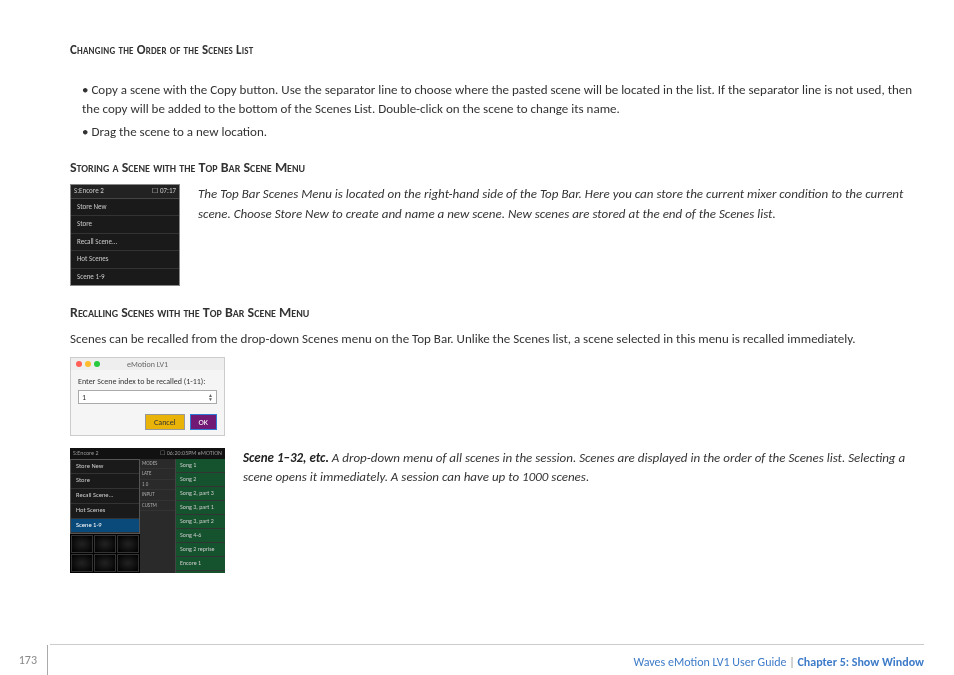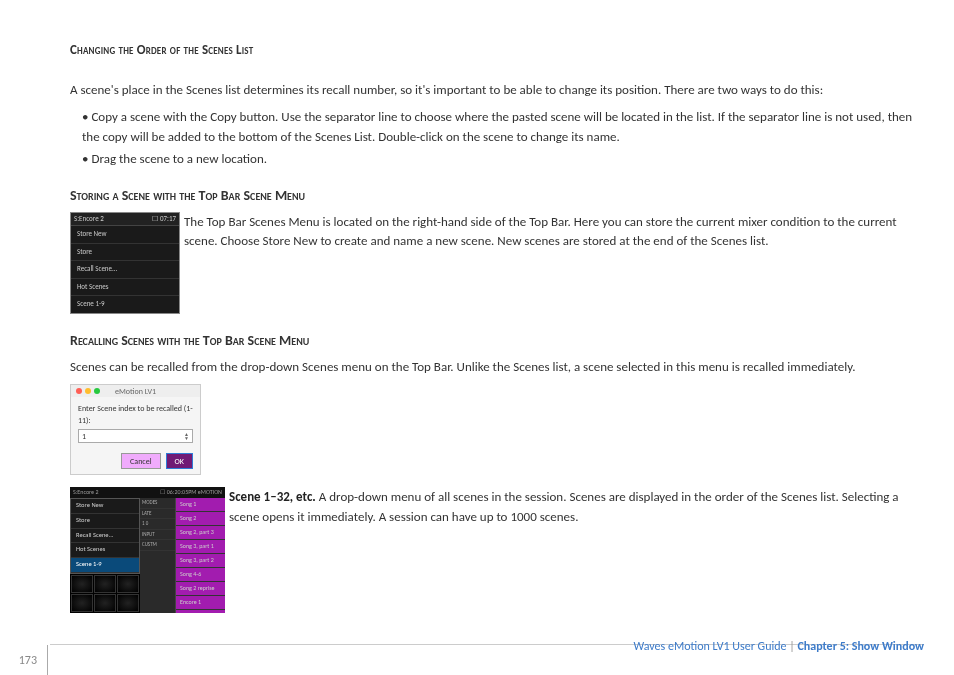--- a/index.html
+++ b/index.html
@@ -29,22 +29,22 @@
     font-weight: bold;
     color: #333;
     margin-top: 16px;
     margin-bottom: 6px;
     font-size: 14px;
   }
   .body-text { margin-bottom: 8px; }
   .bullets { margin: 4px 0 10px 12px; }
   .bullet { margin-bottom: 3px; }
   .bullet::before { content: "• "; }
-  .row { display: flex; gap: 4px; align-items: flex-start; margin-bottom: 12px; }
-  .row .text { flex: 1; }
+  .row { display: flex; gap: 18px; align-items: flex-start; margin-bottom: 12px; }
+  .row .text { flex: 1; font-style: italic; }
   .img-box {
     flex-shrink: 0;
   }
   
   .menu1 {
     width: 110px;
     background: #000;
     border: 1px solid #888;
     font-size: 7px;
     color: #ccc;
@@ -57,21 +57,21 @@
     border-bottom: 1px solid #444;
   }
   .menu1-item {
     padding: 3px 6px;
     border-bottom: 1px solid #333;
     background: #1a1a1a;
   }
   .menu1-item:last-child { border-bottom: none; }
   
   .dialog {
-    width: 131px;
+    width: 155px;
     border: 1px solid #ccc;
     background: #f5f5f5;
     font-size: 8px;
   }
   .dialog-titlebar {
     display: flex;
     align-items: center;
     gap: 3px;
     padding: 3px 5px;
     background: #eee;
@@ -90,21 +90,21 @@
     margin-top: 3px;
     padding: 0 3px;
     font-size: 8px;
     display: flex;
     align-items: center;
     justify-content: space-between;
     background: #fff;
   }
   .spinner-btns { display: flex; flex-direction: column; line-height: 4px; font-size: 5px; color: #666;}
   .dialog-buttons { display: flex; justify-content: flex-end; gap: 5px; padding: 5px 7px; }
-  .dlg-btn { padding: 1px 8px; font-size: 8px; border: 1px solid #999; background: #f0abfc; }
+  .dlg-btn { padding: 1px 8px; font-size: 8px; border: 1px solid #999; background: #eab308; }
   .dlg-btn.ok { background: #701a75; color: #fff; border-color: #2e7bd6; }
   
   .menu3-wrap { width: 155px; }
   .menu3-bar {
     background: #111;
     color: #999;
     font-size: 6px;
     padding: 1px 3px;
     display: flex;
     justify-content: space-between;
@@ -122,21 +122,21 @@
   .menu3-mid {
     width: 36px;
     background: #2a2a2a;
     font-size: 5px;
     color: #aaa;
     border-right: 1px solid #444;
   }
   .menu3-mid div { padding: 1px 2px; border-bottom: 1px solid #333;}
   .menu3-right {
     flex: 1;
-    background: #a21caf;
+    background: #14532d;
     font-size: 6px;
     color: #ccc;
   }
   .menu3-right .si { padding: 2px 4px; border-bottom: 1px solid #333; }
   .menu3-bottom {
     background: #000;
     display: grid;
     grid-template-columns: repeat(3, 1fr);
     grid-template-rows: repeat(2, 18px);
     gap: 1px;
@@ -166,34 +166,33 @@
   .footer-line {
     position: absolute;
     left: 50px;
     right: 30px;
     bottom: 30px;
     border-top: 1px solid #ccc;
   }
   .footer-text {
     position: absolute;
     right: 30px;
-    bottom: 20px;
+    bottom: 4px;
     font-size: 12px;
   }
   .footer-text .link { color: #3d7bc9; }
   .footer-text .chapter { color: #3d7bc9; font-weight: bold; }
   .sep { color: #999; }
 </style>
 </head>
 <body>
 
 <div class="page">
 
   <div class="smallcaps-heading">Changing the Order of the Scenes List</div>
-  <div class="body-text">A scene's place in the Scenes list determines its recall number, so it's important to be able to change its position. There are two ways to do this:</div>
   <div class="bullets">
     <div class="bullet">Copy a scene with the Copy button. Use the separator line to choose where the pasted scene will be located in the list. If the separator line is not used, then the copy will be added to the bottom of the Scenes List. Double-click on the scene to change its name.</div>
     <div class="bullet">Drag the scene to a new location.</div>
   </div>
 
   <div class="section-heading">Storing a Scene with the Top Bar Scene Menu</div>
   <div class="row">
     <div class="img-box">
       <div class="menu1">
         <div class="menu1-header">

